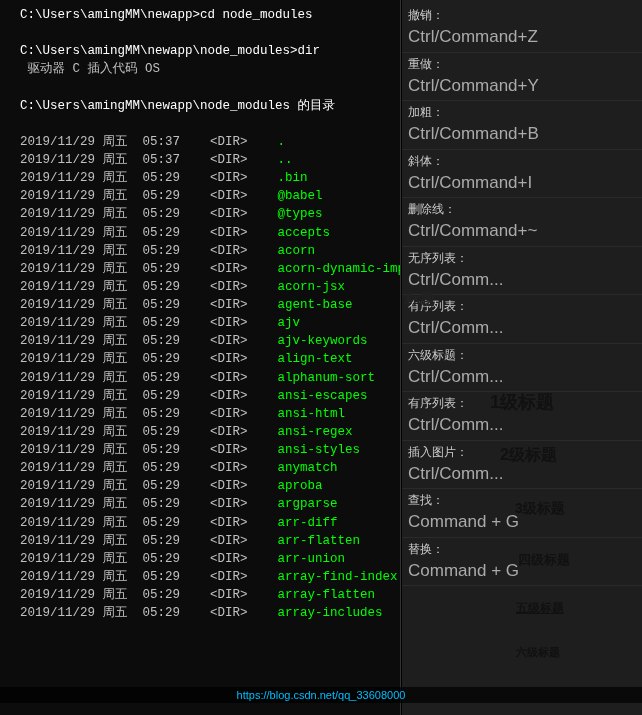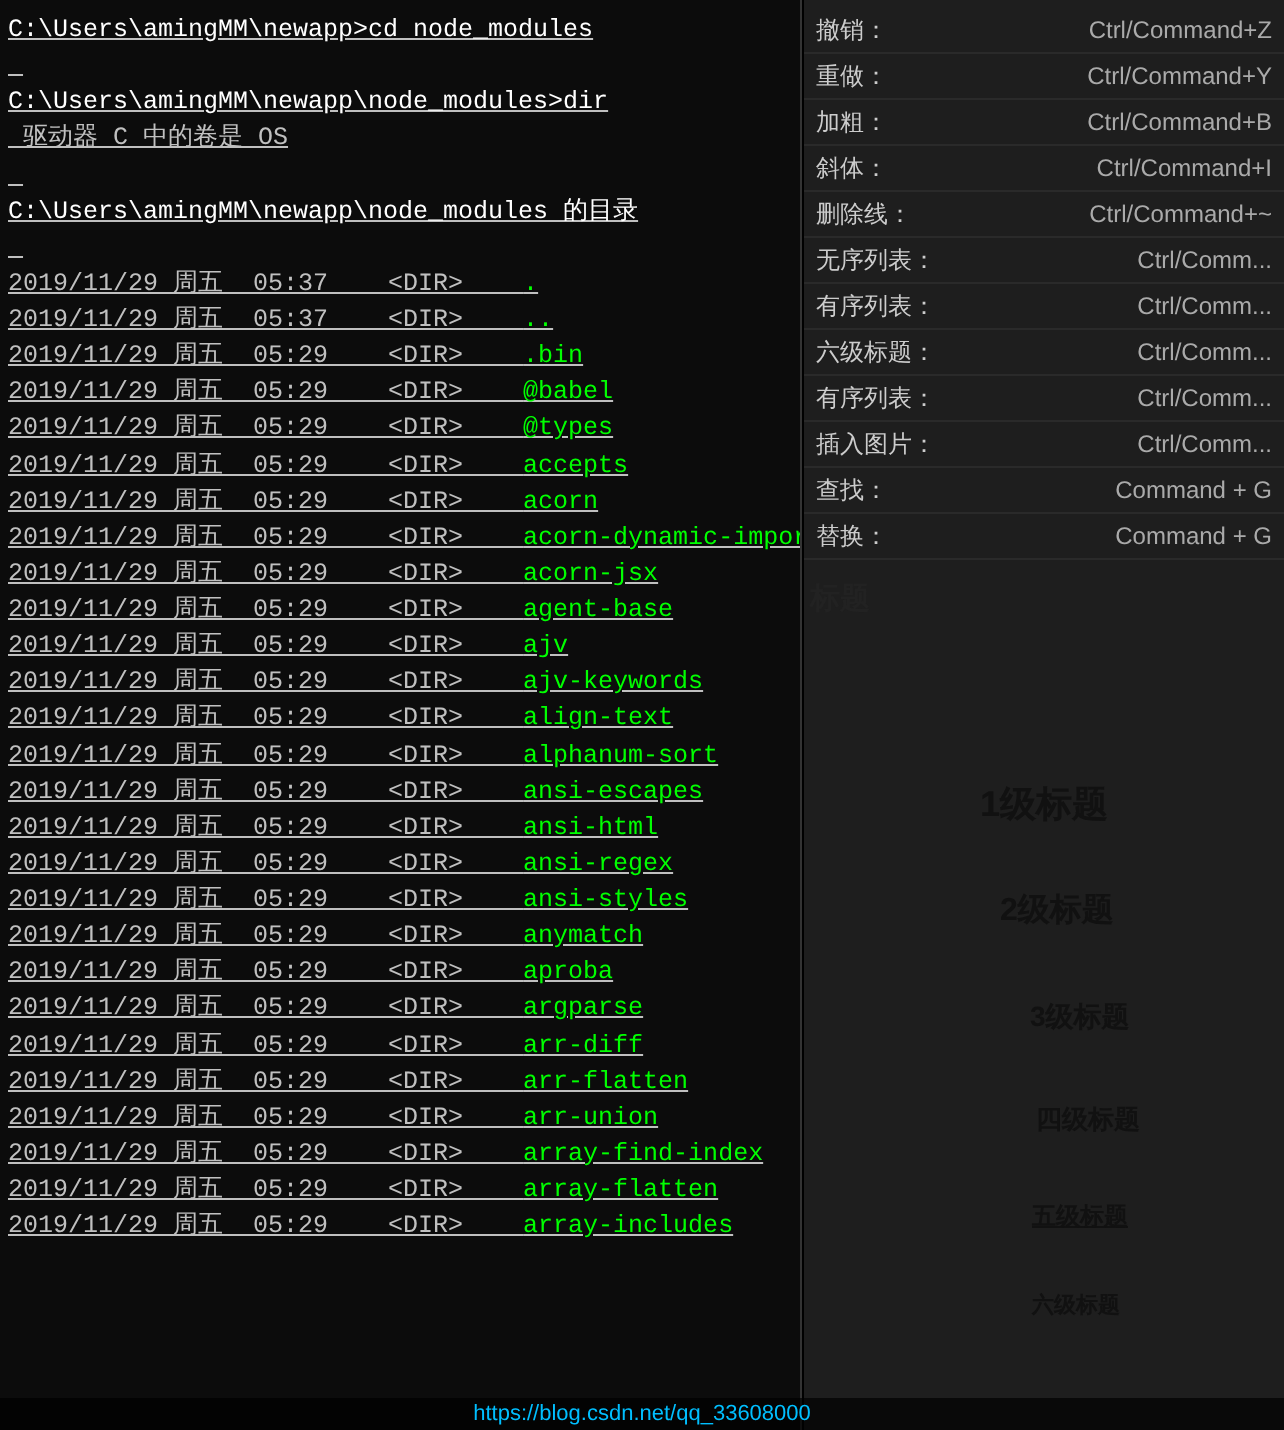--- a/index.html
+++ b/index.html
@@ -16,24 +16,23 @@
 
     
     #terminal {
       position: absolute;
       left: 0;
       top: 0;
       width: 400px;
       height: 715px;
       background: #0c0c0c;
       color: #c0c0c0;
-      padding: 6px 4px;
+      padding: 6px 20px;
       overflow: hidden;
       line-height: 1.45;
-      text-decoration: underline;
     }
 
     #terminal .line {
       white-space: pre;
       font-size: 12.5px;
     }
 
     #terminal .cmd-line {
       color: #fff;
     }
@@ -60,33 +59,34 @@
       padding: 4px 0;
       overflow: hidden;
     }
 
     .shortcut-row {
       display: flex;
       justify-content: space-between;
       padding: 2px 6px;
       line-height: 1.5;
       border-bottom: 1px solid #2a2a2a;
+      flex-direction: column;
     }
 
     .shortcut-label {
       color: #ccc;
       flex: 0 0 auto;
       margin-right: 4px;
     }
 
     .shortcut-key {
       color: #aaa;
-      text-align: right;
+      text-align: left;
       flex: 1;
-      font-size: 12px;
+      font-size: 17px;
     }
 
     
     .heading-badge {
       position: absolute;
       font-family: 'Microsoft YaHei', Arial, sans-serif;
       font-weight: bold;
       color: #000;
       background: transparent;
       pointer-events: none;
@@ -140,21 +140,21 @@
     #badge-h6 {
       top: 645px;
       left: 516px;
       font-size: 11px;
       color: #111;
     }
 
     
     #url-bar {
       position: absolute;
-      bottom: 0;
+      bottom: 12px;
       left: 0;
       right: 0;
       width: 100%;
       background: rgba(0,0,0,0.7);
       color: #00bfff;
       font-size: 11px;
       padding: 2px 4px;
       text-align: center;
       font-family: Arial, sans-serif;
     }
@@ -169,21 +169,21 @@
       background: #333;
     }
   </style>
 </head>
 <body>
 
 <div id="terminal">
   <div class="line cmd-line">C:\Users\amingMM\newapp&gt;cd node_modules</div>
   <div class="line">&nbsp;</div>
   <div class="line cmd-line">C:\Users\amingMM\newapp\node_modules&gt;dir</div>
-  <div class="line"> 驱动器 C 中的卷是 OS</div>
+  <div class="line"> 驱动器 C 插入代码 OS</div>
   <div class="line">&nbsp;</div>
   <div class="line cmd-line">C:\Users\amingMM\newapp\node_modules 的目录</div>
   <div class="line">&nbsp;</div>
 <div class="line dir-entry">2019/11/29 周五  05:37    &lt;DIR&gt;    <span class="dir-name">.</span></div>
     <div class="line dir-entry">2019/11/29 周五  05:37    &lt;DIR&gt;    <span class="dir-name">..</span></div>
     <div class="line dir-entry">2019/11/29 周五  05:29    &lt;DIR&gt;    <span class="dir-name">.bin</span></div>
     <div class="line dir-entry">2019/11/29 周五  05:29    &lt;DIR&gt;    <span class="dir-name">@babel</span></div>
     <div class="line dir-entry">2019/11/29 周五  05:29    &lt;DIR&gt;    <span class="dir-name">@types</span></div>
     <div class="line dir-entry">2019/11/29 周五  05:29    &lt;DIR&gt;    <span class="dir-name">accepts</span></div>
     <div class="line dir-entry">2019/11/29 周五  05:29    &lt;DIR&gt;    <span class="dir-name">acorn</span></div>

